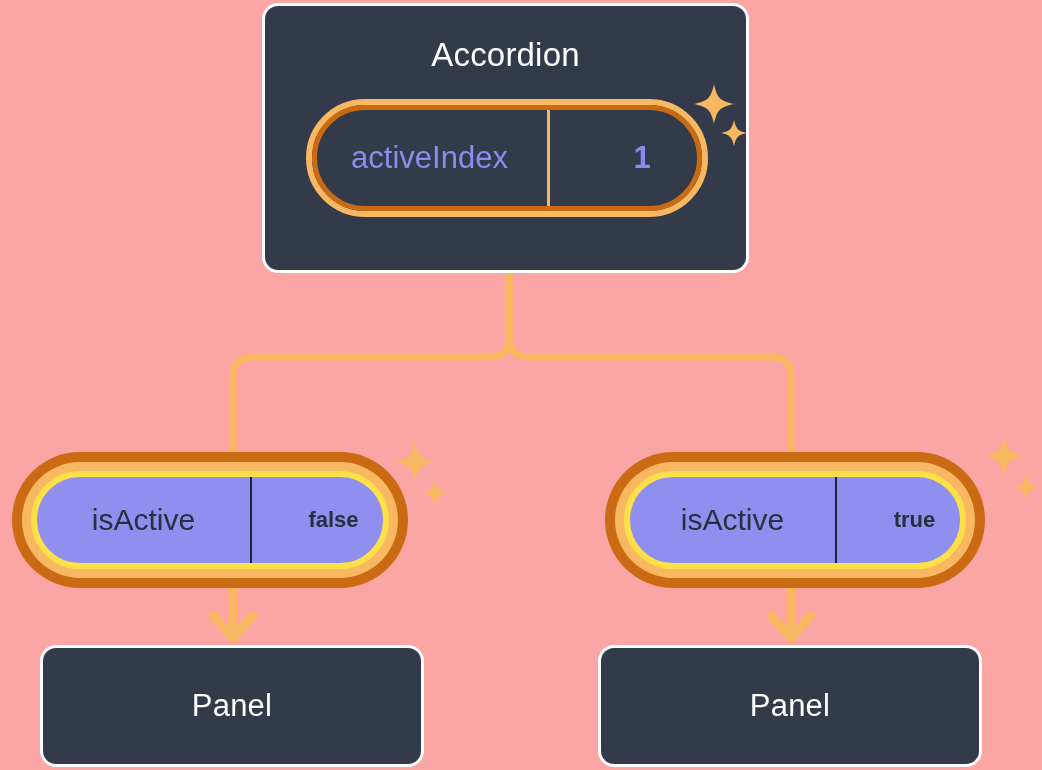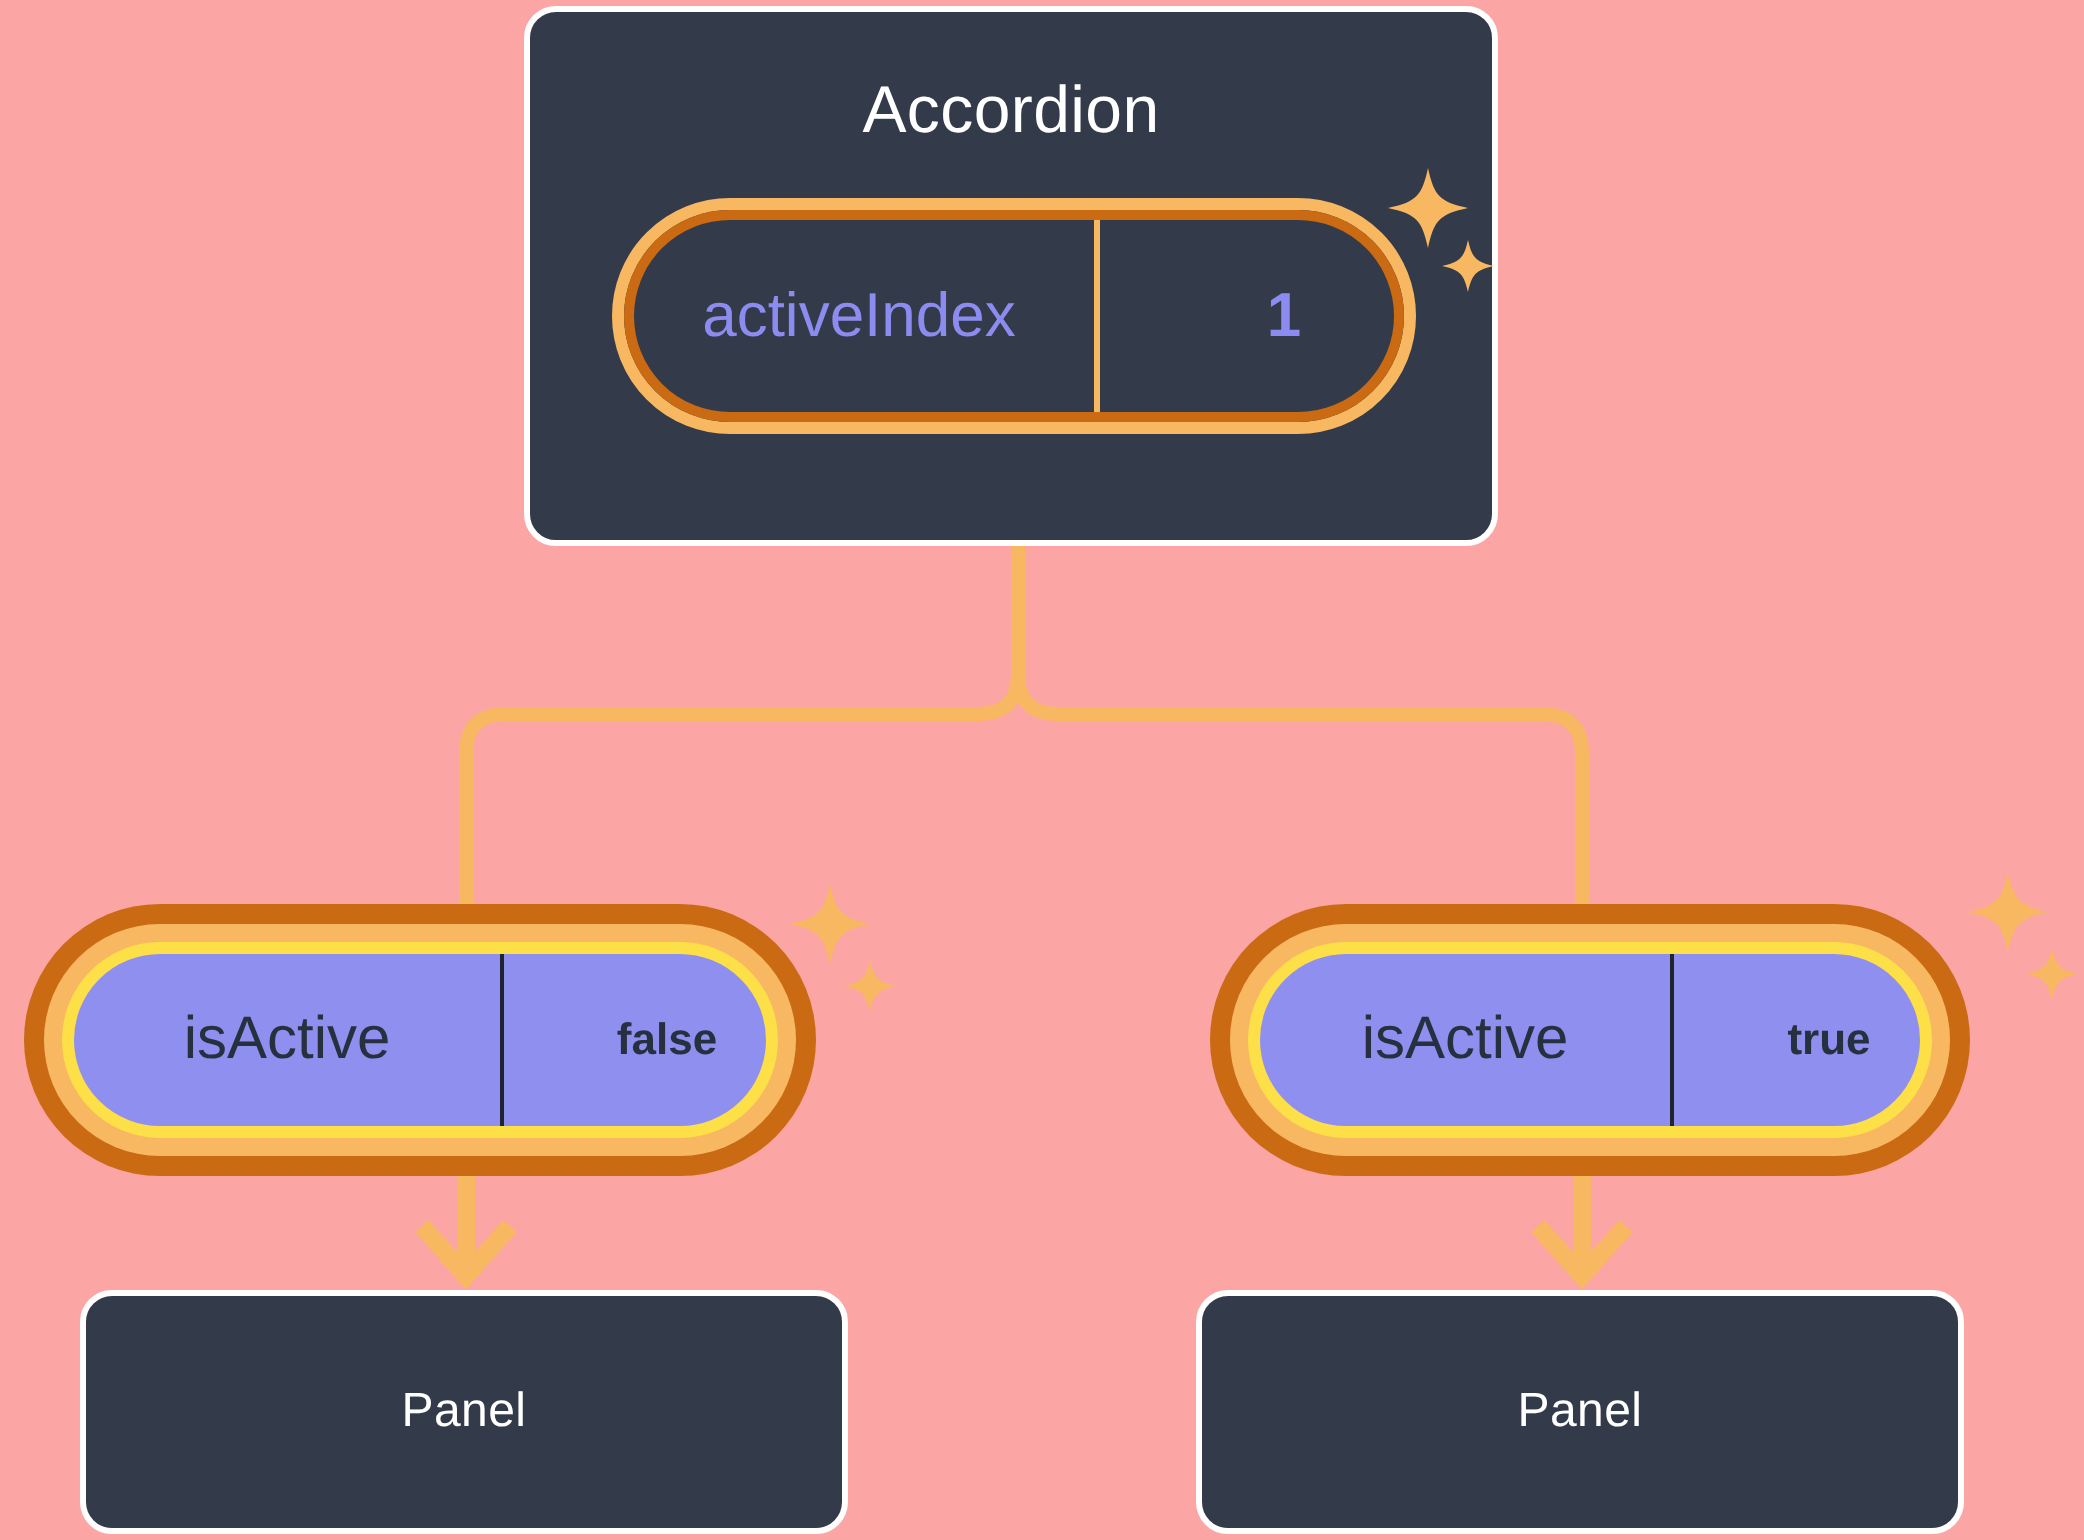--- a/index.html
+++ b/index.html
@@ -54,21 +54,21 @@
 
   .panel-card {
     width: 384px;
     height: 122px;
     display: flex;
     align-items: center;
     justify-content: center;
   }
   #panel-card-left  { left: 40px;  top: 645px; }
   #panel-card-right { left: 598px; top: 645px; }
-  .panel-card .card-title { font-size: 24px; margin: 0; }
+  .panel-card .card-title { font-size: 31px; margin: 0; }
 
   
   .pill {
     position: absolute;
     box-sizing: border-box;
     border-radius: 999px;
     display: flex;
     align-items: stretch;
     gap: 32px;
   }

